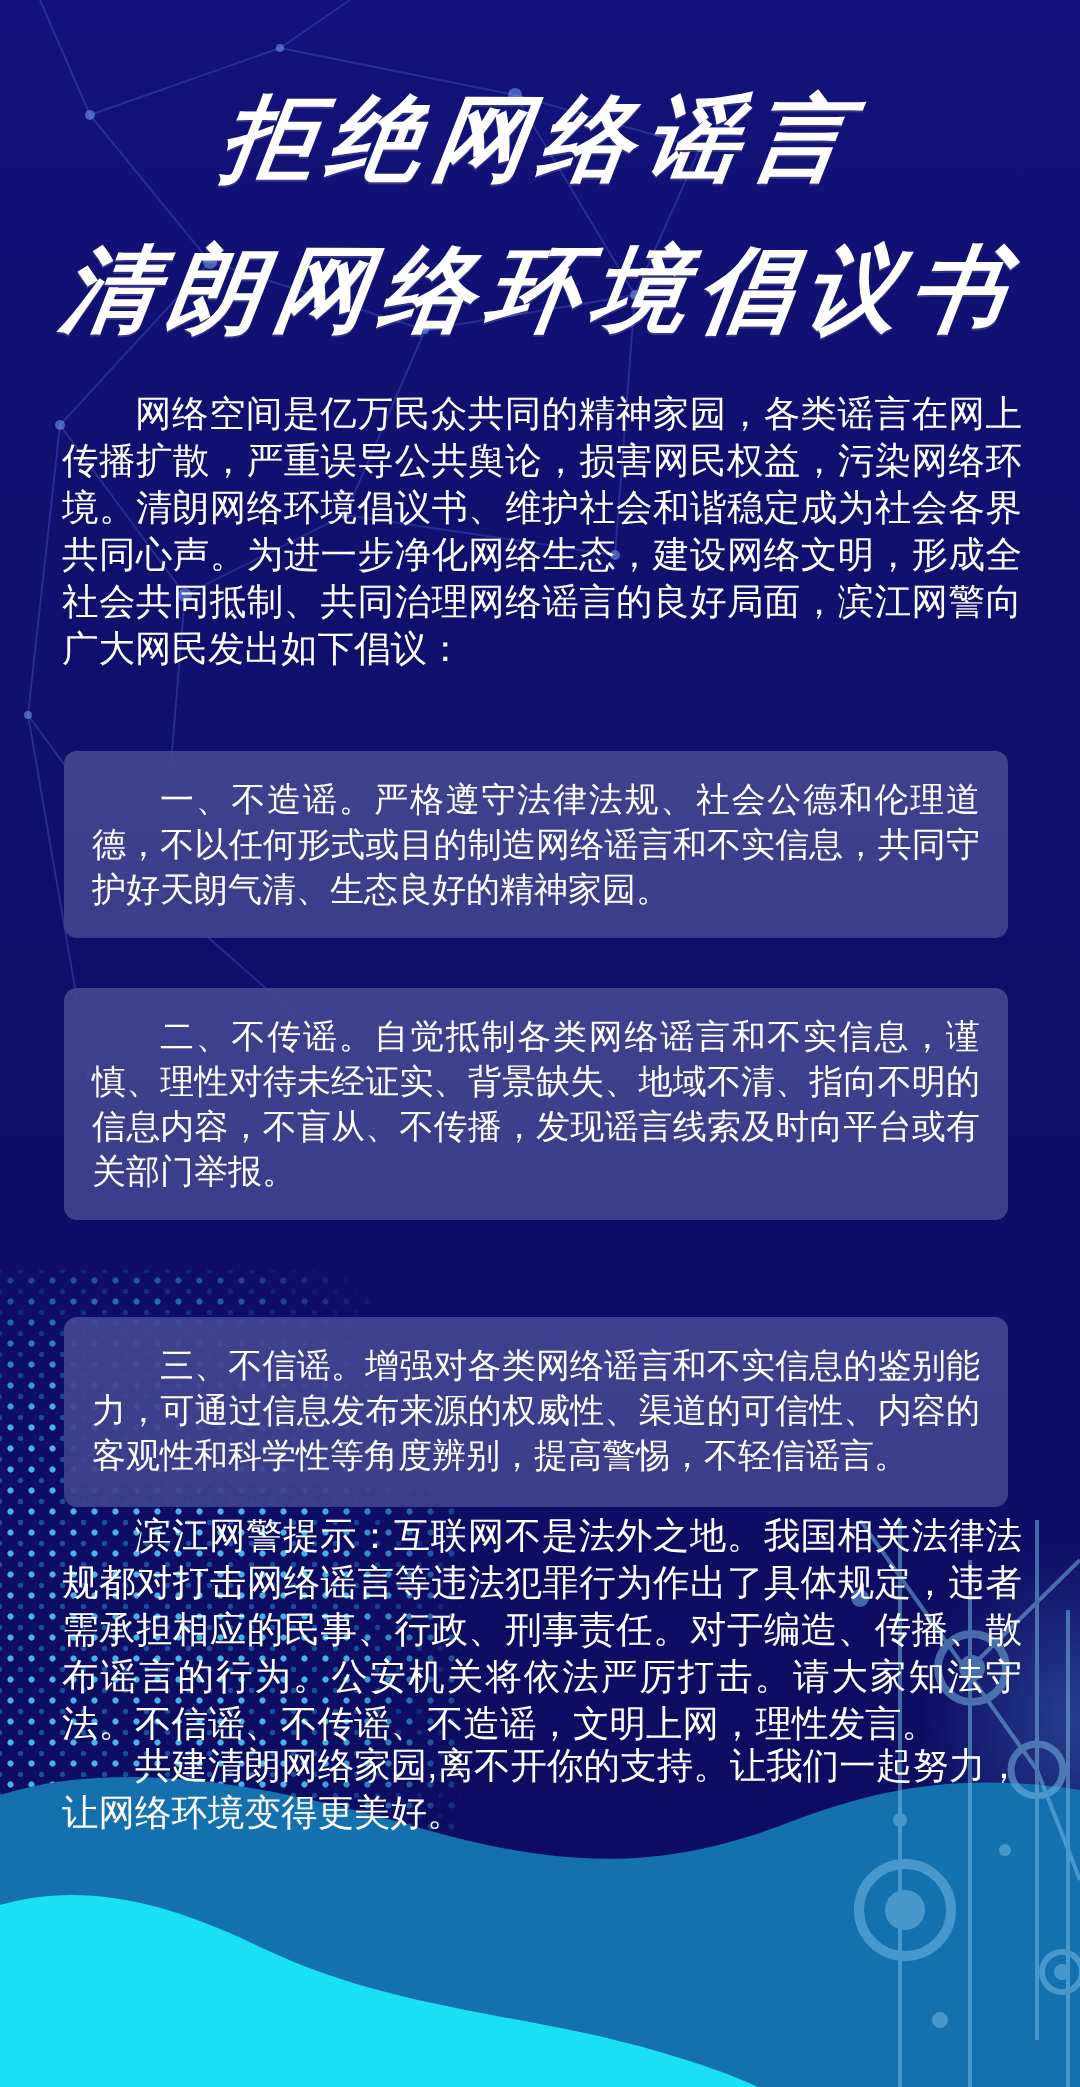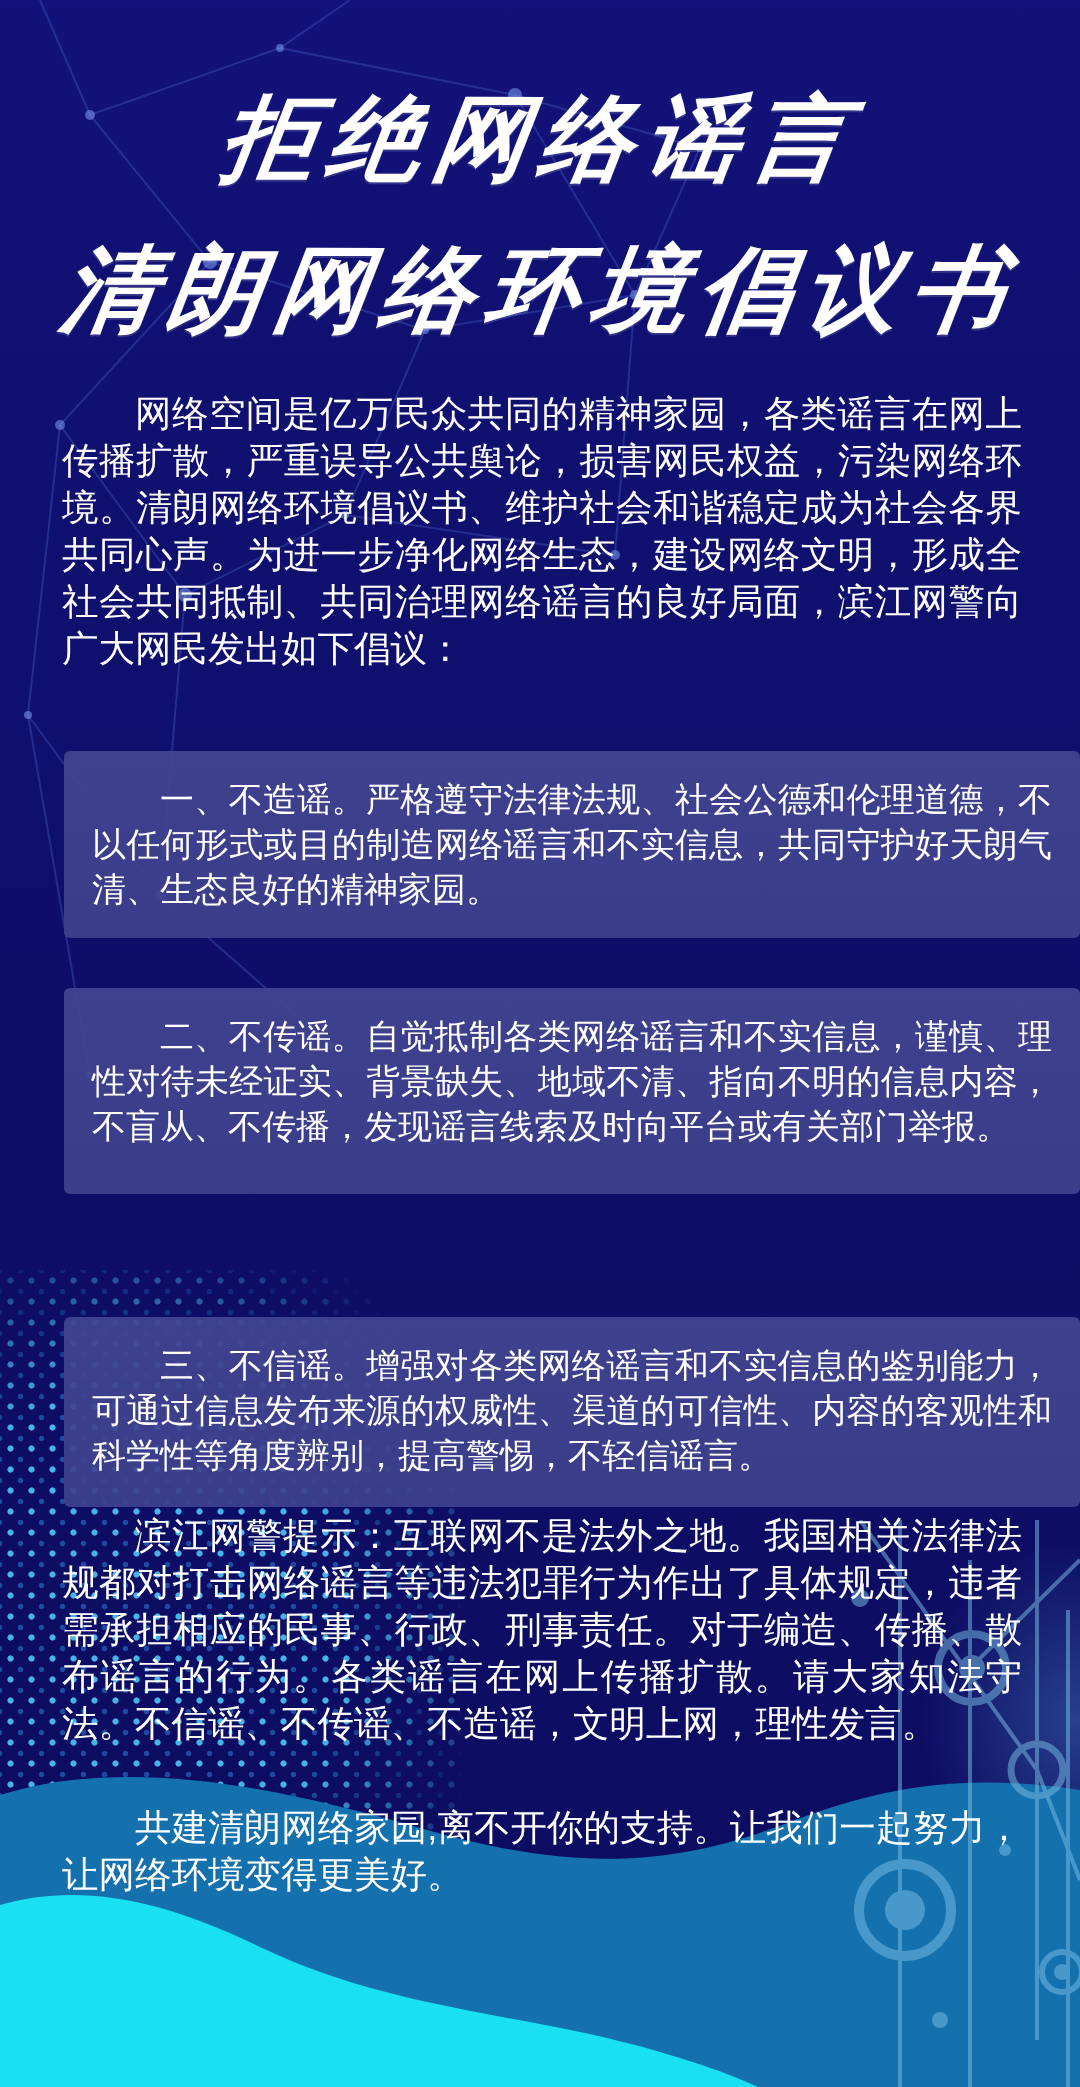--- a/index.html
+++ b/index.html
@@ -49,28 +49,28 @@
   
   .para{
     position:absolute;left:62px;width:960px;margin:0;
     font-size:36.5px;line-height:47px;font-weight:500;
     text-indent:2em;
     letter-spacing:0;
     text-align:justify;
   }
   .intro{top:390px;}
   .notice{top:1512px;}
-  .closing{top:1804px;}
+  .closing{top:1742px;}
   
   .box{
-    position:absolute;left:64px;width:1016px;
+    position:absolute;left:64px;width:944px;
     background:rgba(173,178,235,0.30);
     background-color:#3e418c66;
     background:linear-gradient(0deg,rgba(62,65,140,0.92),rgba(66,69,144,0.92));
-    border-radius:6px;
+    border-radius:13px;
     box-sizing:border-box;
     padding:26px 28px;
   }
   .box p{
     margin:0;font-size:34px;line-height:45px;font-weight:500;
     text-indent:2em;text-align:justify;color:#ffffff;
   }
   .box1{top:751px;min-height:178px;}
   .box2{top:988px;min-height:206px;padding-left:28px;}
   .box3{top:1317px;min-height:190px;}
@@ -151,17 +151,17 @@
   <div class="box box1">
     <p>一、不造谣。严格遵守法律法规、社会公德和伦理道德，不以任何形式或目的制造网络谣言和不实信息，共同守护好天朗气清、生态良好的精神家园。</p>
   </div>
   <div class="box box2">
     <p>二、不传谣。自觉抵制各类网络谣言和不实信息，谨慎、理性对待未经证实、背景缺失、地域不清、指向不明的信息内容，不盲从、不传播，发现谣言线索及时向平台或有关部门举报。</p>
   </div>
   <div class="box box3">
     <p>三、不信谣。增强对各类网络谣言和不实信息的鉴别能力，可通过信息发布来源的权威性、渠道的可信性、内容的客观性和科学性等角度辨别，提高警惕，不轻信谣言。</p>
   </div>
 
-  <p class="para notice">滨江网警提示：互联网不是法外之地。我国相关法律法规都对打击网络谣言等违法犯罪行为作出了具体规定，违者需承担相应的民事、行政、刑事责任。对于编造、传播、散布谣言的行为。各类谣言在网上传播扩散。请大家知法守法。不信谣、不传谣、不造谣，文明上网，理性发言。</p>
+  <p class="para notice">滨江网警提示：互联网不是法外之地。我国相关法律法规都对打击网络谣言等违法犯罪行为作出了具体规定，违者需承担相应的民事、行政、刑事责任。对于编造、传播、散布谣言的行为。公安机关将依法严厉打击。请大家知法守法。不信谣、不传谣、不造谣，文明上网，理性发言。</p>
 
   <p class="para closing">共建清朗网络家园,离不开你的支持。让我们一起努力，让网络环境变得更美好。</p>
 
 </div>
 
 </body></html>

